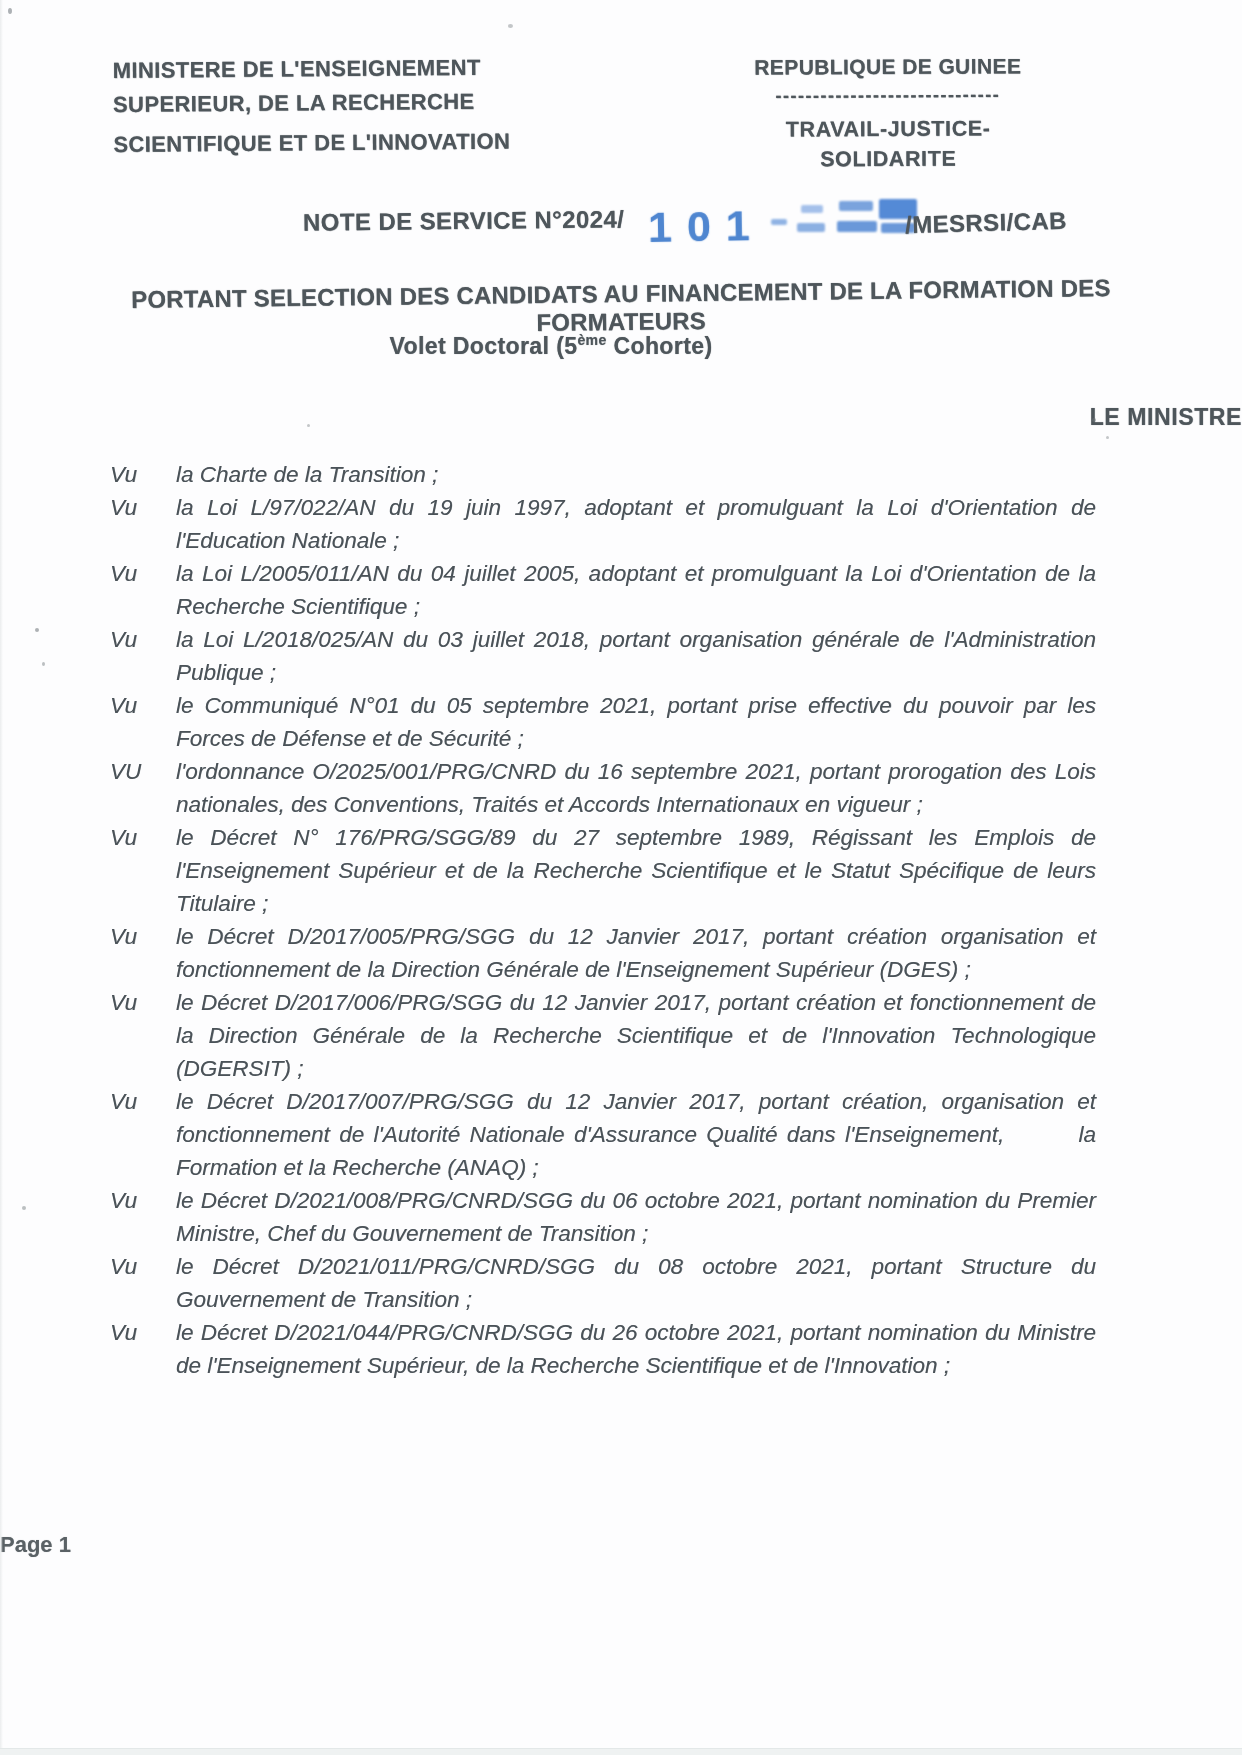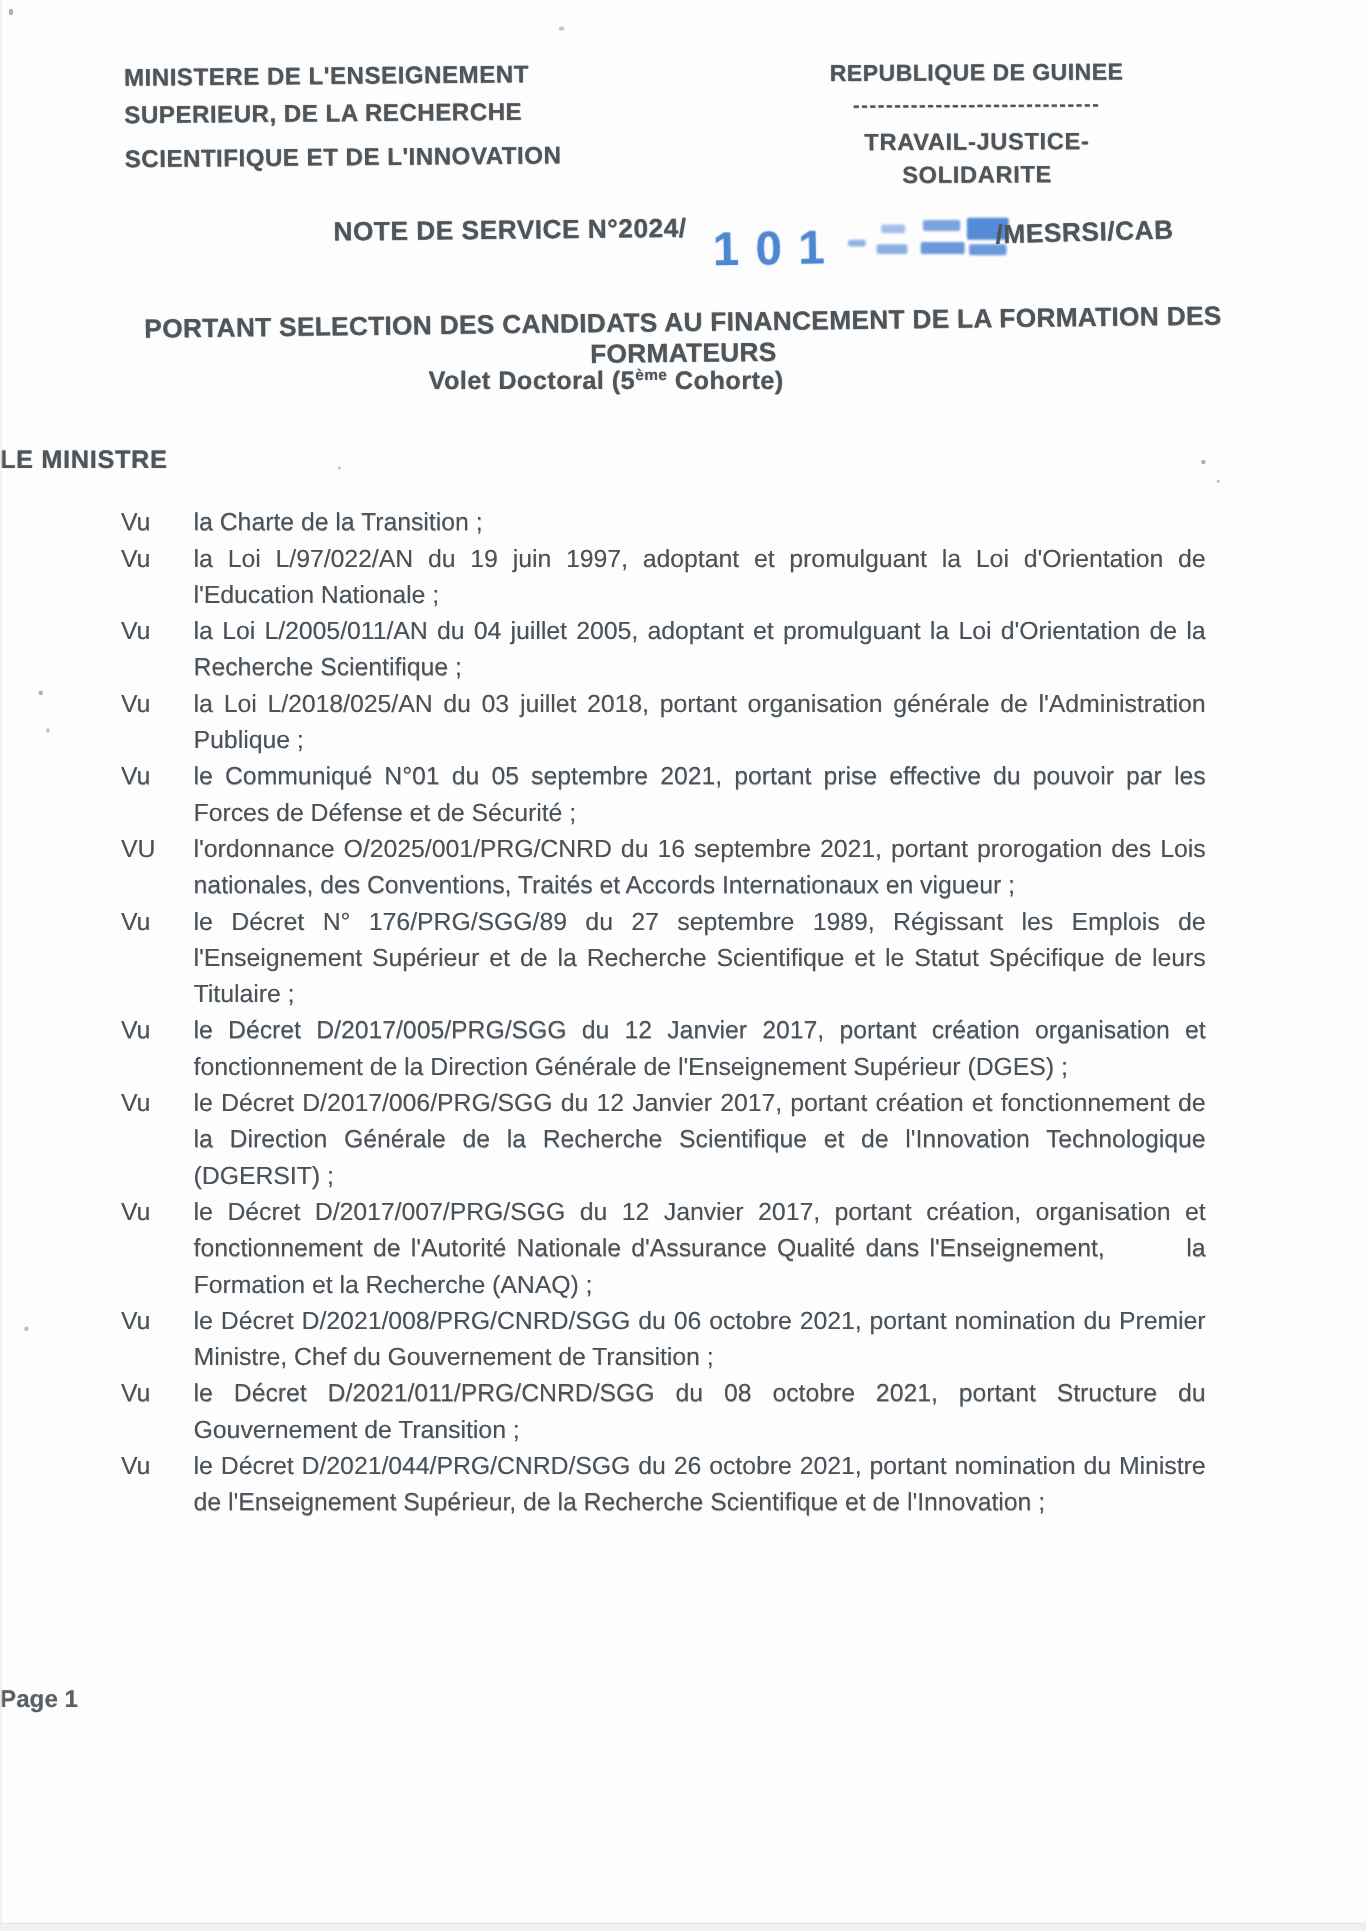--- a/index.html
+++ b/index.html
@@ -34,21 +34,21 @@
     transform:rotate(-0.3deg);
   }
   .header-right .dashes{
     letter-spacing:1.5px;font-weight:bold;font-size:18px;line-height:26px;
     white-space:nowrap;overflow:hidden;
   }
   .header-right .motto{font-size:21.5px;letter-spacing:.6px;margin-top:6px;}
   
   .note-row{
     position:absolute;left:303px;top:196px;
-    display:flex;align-items:flex-start;white-space:nowrap;
+    display:flex;align-items:center;white-space:nowrap;
   }
   .note-prefix{font-size:24px;letter-spacing:.4px;transform:rotate(-0.6deg);}
   .stamp-number{
     color:var(--stamp_blue,#4f86d0);
     font-size:43px;font-weight:600;letter-spacing:15px;
     margin-left:24px;
     transform:translateY(6px) rotate(-1deg);
     text-shadow:0 0 1.2px rgba(79,134,208,.7);
     filter:blur(.2px);
   }
@@ -67,28 +67,28 @@
     text-align:center;font-size:24px;letter-spacing:.2px;
     transform:rotate(-0.7deg);
   }
   .volet{
     position:absolute;left:0;top:332px;width:1102px;
     text-align:center;font-size:23px;
   }
   .volet sup{font-size:14px;}
   .minister{
     position:absolute;left:0;top:404px;width:1242px;
-    text-align:left;font-size:23px;letter-spacing:.6px;
+    text-align:right;font-size:23px;letter-spacing:.6px;
   }
   
   .vu-list{
     position:absolute;left:110px;top:458px;width:990px;
     font-size:22.5px;line-height:33px;
   }
-  .vu-row{display:flex;}
+  .vu-row{display:flex;font-style:italic;}
   .vu-label{flex:none;width:66px;}
   .vu-text{width:920px;text-align:justify;}
   
   .page-footer{
     position:absolute;left:0;top:1532px;width:1242px;
     font-size:22px;font-weight:bold;color:#5a6165;
     text-shadow:0 0 .8px rgba(90,97,101,.5);
   }
   
   .speck{position:absolute;background:#6b7378;border-radius:50%;opacity:.55;}

